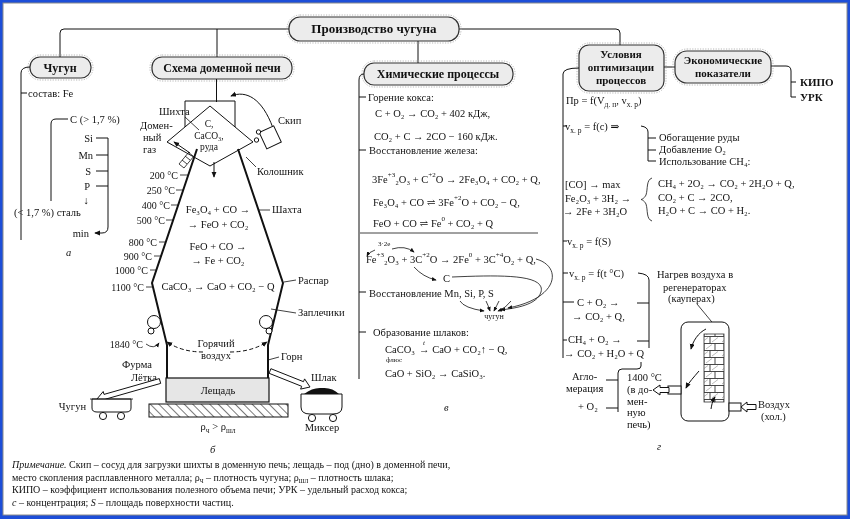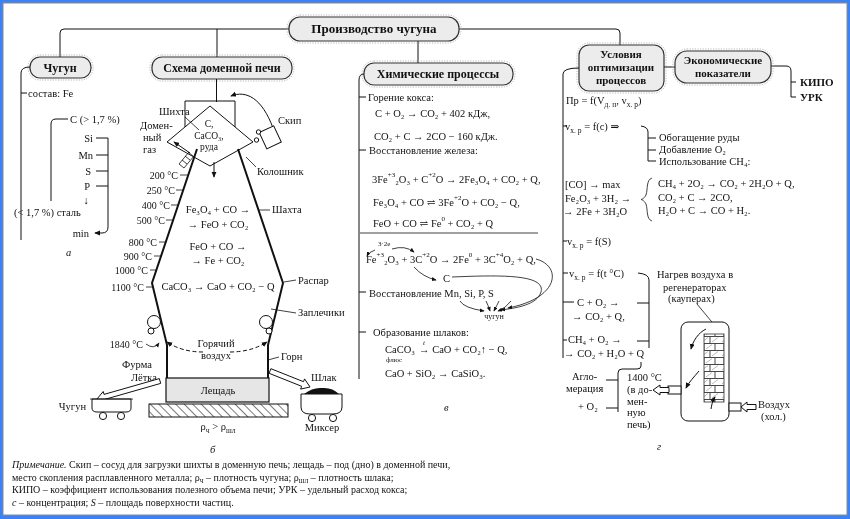--- a/index.html
+++ b/index.html
@@ -1,16 +1,16 @@
 <!DOCTYPE html>
 <html><head>
 <meta charset="utf-8">
 <style>
   html,body{margin:0;padding:0;background:#fff;}
-  .stage{width:850px;height:519px;position:relative;background:#3b82f6;}
+  .stage{width:850px;height:519px;position:relative;background:#1d4ed8;}
   svg{display:block;}
   text{font-family:"Liberation Serif","DejaVu Serif","DejaVu Sans",serif;fill:#111;}
   .t13{font-size:13px;font-weight:bold;}
   .t12{font-size:12px;font-weight:bold;}
   .t11b{font-size:11px;font-weight:bold;}
   .lbl{font-size:10.5px;}
   .lbl10{font-size:10px;}
   .eq{font-size:10.5px;}
   .eq95{font-size:9.5px;}
   .sup{font-size:7px;}

